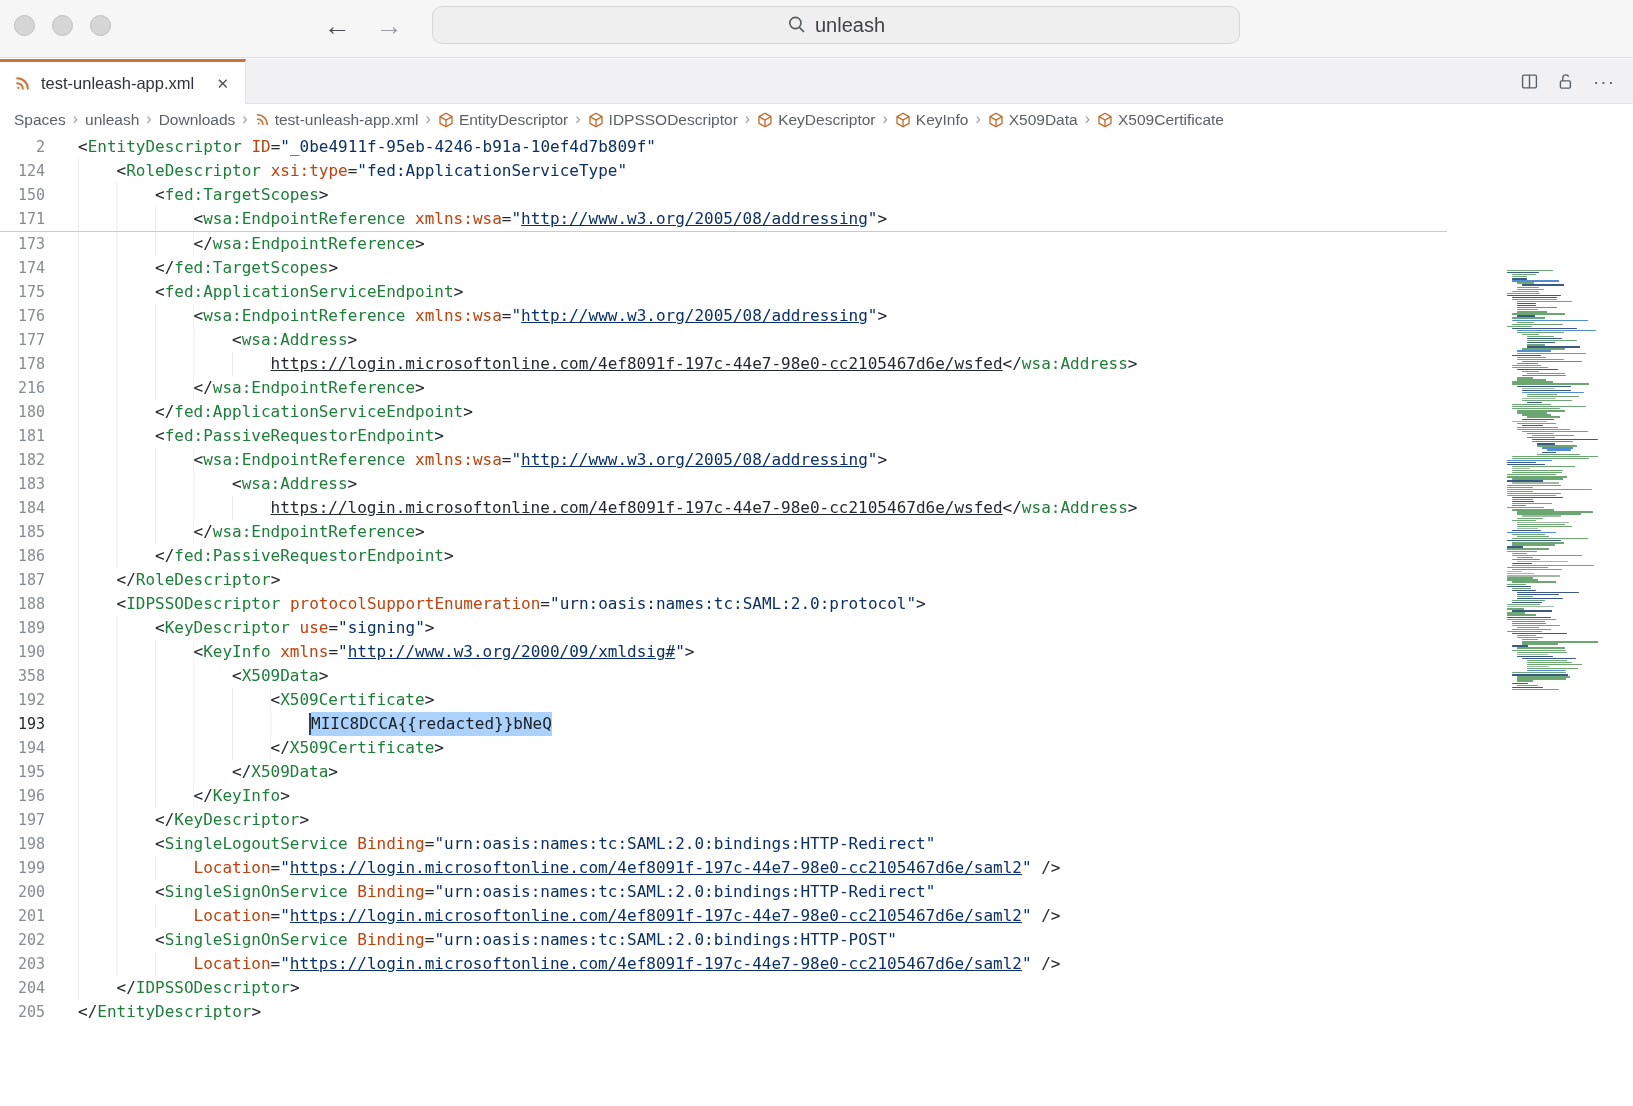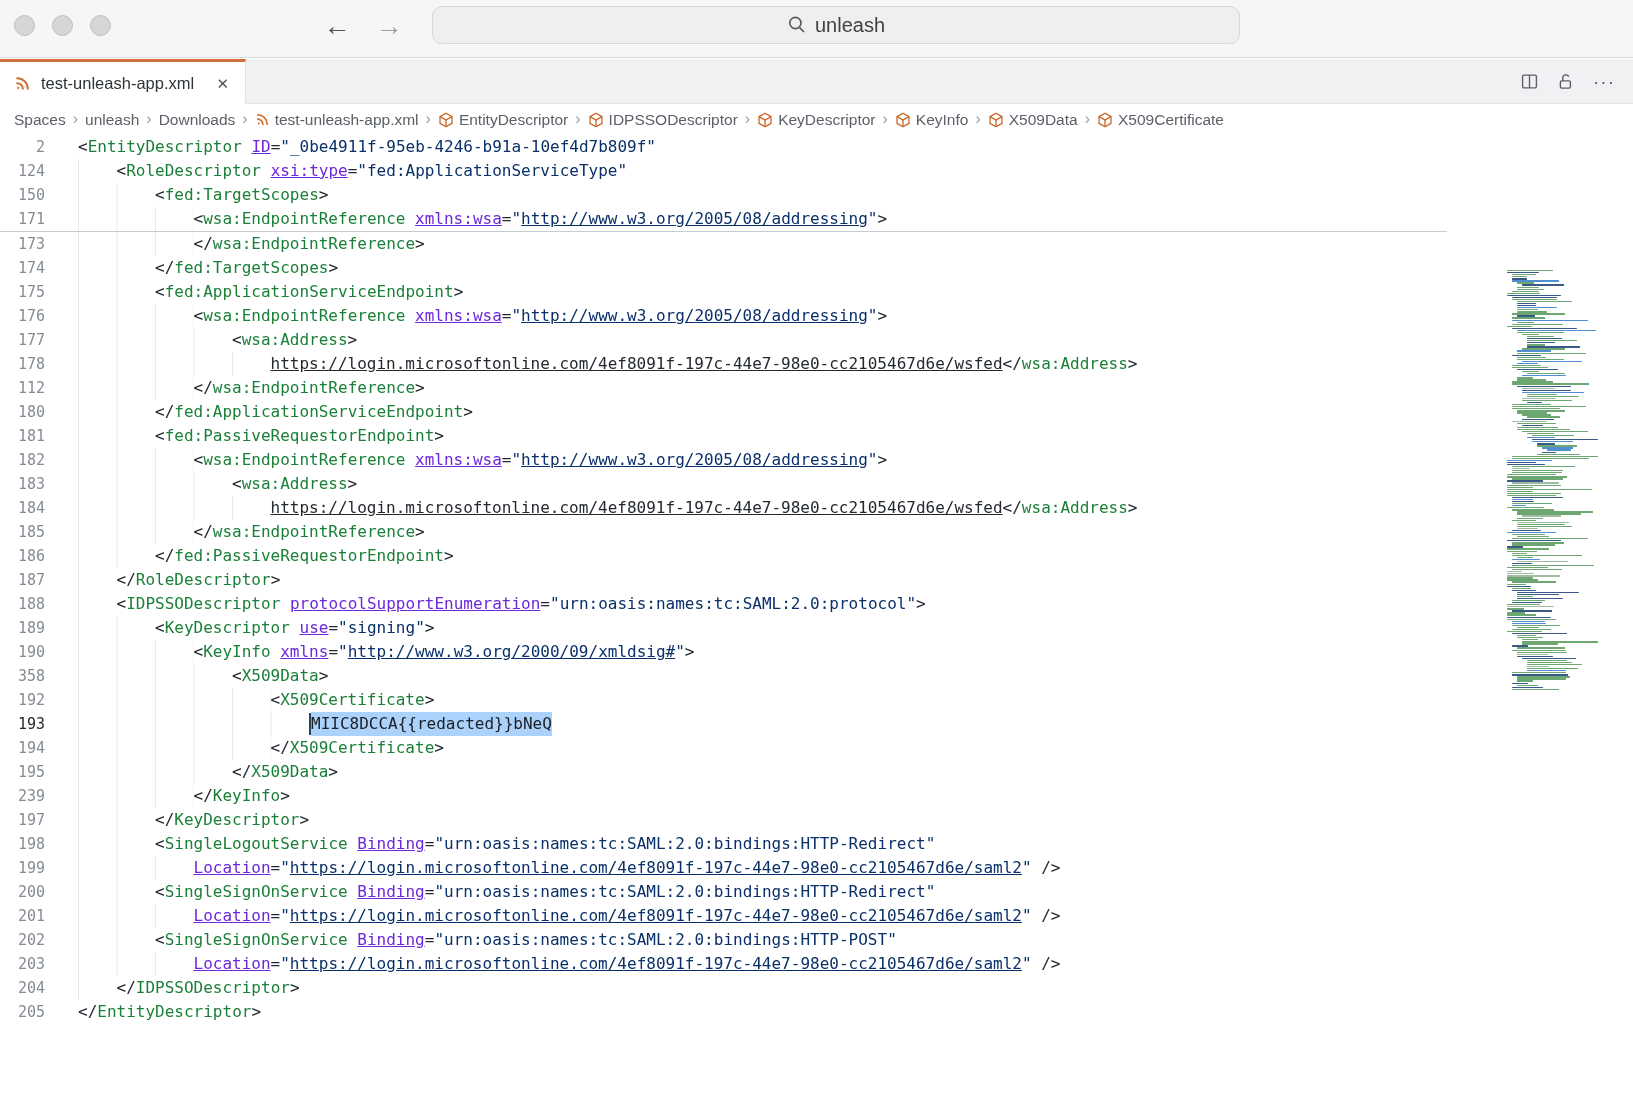--- a/index.html
+++ b/index.html
@@ -47,21 +47,21 @@
     font-family:"DejaVu Sans Mono", monospace; font-size:16px; white-space:pre; }
   .gutter { position:absolute; left:0; top:0; width:45px; text-align:right;
     color:#858c93; font-size:15px; }
   .gutter.active { color:#24292f; }
   .content { position:absolute; left:78px; top:0; display:flex; }
   .indent { display:inline-block; height:24px;
     background-image:linear-gradient(to right, #e9e9ea 1px, transparent 1px);
     background-size:38.5px 24px; }
   .tok-p { color:#24292f; }
   .tok-t { color:#1a7f37; }
-  .tok-a { color:#6d28d9;text-decoration:underline; }
+  .tok-a { color:#c2410c; }
   .tok-s { color:#0a3069; }
   .tok-sl { color:#0a3069; text-decoration:underline; }
   .tok-x { color:#24292f; }
   .tok-xl { color:#24292f; text-decoration:underline; }
   .tok-sel { color:#1b1f24; background:#abd2fb; }
   .cursor { width:2px; height:22px; margin-top:1px; background:#28415e; display:inline-block; }
   .sticky { position:absolute; left:0; top:0; width:1447px; background:#fff;
     border-bottom:1px solid #c8ccd0; z-index:3; }
   .scrolled { position:absolute; left:0; top:97px; width:1447px; }
 
@@ -235,38 +235,38 @@
         <div class="code-line"><span class="gutter">150</span><span class="content"><span class="indent" style="width: 77px;"></span><span class="tok-p">&lt;</span><span class="tok-t">fed:TargetScopes</span><span class="tok-p">&gt;</span></span></div>
         <div class="code-line"><span class="gutter">171</span><span class="content"><span class="indent" style="width: 115.5px;"></span><span class="tok-p">&lt;</span><span class="tok-t">wsa:EndpointReference</span><span class="tok-x"> </span><span class="tok-a">xmlns:wsa</span><span class="tok-p">=</span><span class="tok-s">"</span><span class="tok-sl">http://www.w3.org/2005/08/addressing</span><span class="tok-s">"</span><span class="tok-p">&gt;</span></span></div>
       </div>
     <div class="scrolled">
         <div class="code-line"><span class="gutter">173</span><span class="content"><span class="indent" style="width: 115.5px;"></span><span class="tok-p">&lt;/</span><span class="tok-t">wsa:EndpointReference</span><span class="tok-p">&gt;</span></span></div>
         <div class="code-line"><span class="gutter">174</span><span class="content"><span class="indent" style="width: 77px;"></span><span class="tok-p">&lt;/</span><span class="tok-t">fed:TargetScopes</span><span class="tok-p">&gt;</span></span></div>
         <div class="code-line"><span class="gutter">175</span><span class="content"><span class="indent" style="width: 77px;"></span><span class="tok-p">&lt;</span><span class="tok-t">fed:ApplicationServiceEndpoint</span><span class="tok-p">&gt;</span></span></div>
         <div class="code-line"><span class="gutter">176</span><span class="content"><span class="indent" style="width: 115.5px;"></span><span class="tok-p">&lt;</span><span class="tok-t">wsa:EndpointReference</span><span class="tok-x"> </span><span class="tok-a">xmlns:wsa</span><span class="tok-p">=</span><span class="tok-s">"</span><span class="tok-sl">http://www.w3.org/2005/08/addressing</span><span class="tok-s">"</span><span class="tok-p">&gt;</span></span></div>
         <div class="code-line"><span class="gutter">177</span><span class="content"><span class="indent" style="width: 154px;"></span><span class="tok-p">&lt;</span><span class="tok-t">wsa:Address</span><span class="tok-p">&gt;</span></span></div>
         <div class="code-line"><span class="gutter">178</span><span class="content"><span class="indent" style="width: 192.5px;"></span><span class="tok-xl">https://login.microsoftonline.com/4ef8091f-197c-44e7-98e0-cc2105467d6e/wsfed</span><span class="tok-p">&lt;/</span><span class="tok-t">wsa:Address</span><span class="tok-p">&gt;</span></span></div>
-        <div class="code-line"><span class="gutter">112</span><span class="content"><span class="indent" style="width: 115.5px;"></span><span class="tok-p">&lt;/</span><span class="tok-t">wsa:EndpointReference</span><span class="tok-p">&gt;</span></span></div>
+        <div class="code-line"><span class="gutter">216</span><span class="content"><span class="indent" style="width: 115.5px;"></span><span class="tok-p">&lt;/</span><span class="tok-t">wsa:EndpointReference</span><span class="tok-p">&gt;</span></span></div>
         <div class="code-line"><span class="gutter">180</span><span class="content"><span class="indent" style="width: 77px;"></span><span class="tok-p">&lt;/</span><span class="tok-t">fed:ApplicationServiceEndpoint</span><span class="tok-p">&gt;</span></span></div>
         <div class="code-line"><span class="gutter">181</span><span class="content"><span class="indent" style="width: 77px;"></span><span class="tok-p">&lt;</span><span class="tok-t">fed:PassiveRequestorEndpoint</span><span class="tok-p">&gt;</span></span></div>
         <div class="code-line"><span class="gutter">182</span><span class="content"><span class="indent" style="width: 115.5px;"></span><span class="tok-p">&lt;</span><span class="tok-t">wsa:EndpointReference</span><span class="tok-x"> </span><span class="tok-a">xmlns:wsa</span><span class="tok-p">=</span><span class="tok-s">"</span><span class="tok-sl">http://www.w3.org/2005/08/addressing</span><span class="tok-s">"</span><span class="tok-p">&gt;</span></span></div>
         <div class="code-line"><span class="gutter">183</span><span class="content"><span class="indent" style="width: 154px;"></span><span class="tok-p">&lt;</span><span class="tok-t">wsa:Address</span><span class="tok-p">&gt;</span></span></div>
         <div class="code-line"><span class="gutter">184</span><span class="content"><span class="indent" style="width: 192.5px;"></span><span class="tok-xl">https://login.microsoftonline.com/4ef8091f-197c-44e7-98e0-cc2105467d6e/wsfed</span><span class="tok-p">&lt;/</span><span class="tok-t">wsa:Address</span><span class="tok-p">&gt;</span></span></div>
         <div class="code-line"><span class="gutter">185</span><span class="content"><span class="indent" style="width: 115.5px;"></span><span class="tok-p">&lt;/</span><span class="tok-t">wsa:EndpointReference</span><span class="tok-p">&gt;</span></span></div>
         <div class="code-line"><span class="gutter">186</span><span class="content"><span class="indent" style="width: 77px;"></span><span class="tok-p">&lt;/</span><span class="tok-t">fed:PassiveRequestorEndpoint</span><span class="tok-p">&gt;</span></span></div>
         <div class="code-line"><span class="gutter">187</span><span class="content"><span class="indent" style="width: 38.5px;"></span><span class="tok-p">&lt;/</span><span class="tok-t">RoleDescriptor</span><span class="tok-p">&gt;</span></span></div>
         <div class="code-line"><span class="gutter">188</span><span class="content"><span class="indent" style="width: 38.5px;"></span><span class="tok-p">&lt;</span><span class="tok-t">IDPSSODescriptor</span><span class="tok-x"> </span><span class="tok-a">protocolSupportEnumeration</span><span class="tok-p">=</span><span class="tok-s">"urn:oasis:names:tc:SAML:2.0:protocol"</span><span class="tok-p">&gt;</span></span></div>
         <div class="code-line"><span class="gutter">189</span><span class="content"><span class="indent" style="width: 77px;"></span><span class="tok-p">&lt;</span><span class="tok-t">KeyDescriptor</span><span class="tok-x"> </span><span class="tok-a">use</span><span class="tok-p">=</span><span class="tok-s">"signing"</span><span class="tok-p">&gt;</span></span></div>
         <div class="code-line"><span class="gutter">190</span><span class="content"><span class="indent" style="width: 115.5px;"></span><span class="tok-p">&lt;</span><span class="tok-t">KeyInfo</span><span class="tok-x"> </span><span class="tok-a">xmlns</span><span class="tok-p">=</span><span class="tok-s">"</span><span class="tok-sl">http://www.w3.org/2000/09/xmldsig#</span><span class="tok-s">"</span><span class="tok-p">&gt;</span></span></div>
         <div class="code-line"><span class="gutter">358</span><span class="content"><span class="indent" style="width: 154px;"></span><span class="tok-p">&lt;</span><span class="tok-t">X509Data</span><span class="tok-p">&gt;</span></span></div>
         <div class="code-line"><span class="gutter">192</span><span class="content"><span class="indent" style="width: 192.5px;"></span><span class="tok-p">&lt;</span><span class="tok-t">X509Certificate</span><span class="tok-p">&gt;</span></span></div>
         <div class="code-line"><span class="gutter active">193</span><span class="content"><span class="indent" style="width: 231px;"></span><span class="cursor"></span><span class="tok-sel">MIIC8DCCA{{redacted}}bNeQ</span></span></div>
         <div class="code-line"><span class="gutter">194</span><span class="content"><span class="indent" style="width: 192.5px;"></span><span class="tok-p">&lt;/</span><span class="tok-t">X509Certificate</span><span class="tok-p">&gt;</span></span></div>
         <div class="code-line"><span class="gutter">195</span><span class="content"><span class="indent" style="width: 154px;"></span><span class="tok-p">&lt;/</span><span class="tok-t">X509Data</span><span class="tok-p">&gt;</span></span></div>
-        <div class="code-line"><span class="gutter">239</span><span class="content"><span class="indent" style="width: 115.5px;"></span><span class="tok-p">&lt;/</span><span class="tok-t">KeyInfo</span><span class="tok-p">&gt;</span></span></div>
+        <div class="code-line"><span class="gutter">196</span><span class="content"><span class="indent" style="width: 115.5px;"></span><span class="tok-p">&lt;/</span><span class="tok-t">KeyInfo</span><span class="tok-p">&gt;</span></span></div>
         <div class="code-line"><span class="gutter">197</span><span class="content"><span class="indent" style="width: 77px;"></span><span class="tok-p">&lt;/</span><span class="tok-t">KeyDescriptor</span><span class="tok-p">&gt;</span></span></div>
         <div class="code-line"><span class="gutter">198</span><span class="content"><span class="indent" style="width: 77px;"></span><span class="tok-p">&lt;</span><span class="tok-t">SingleLogoutService</span><span class="tok-x"> </span><span class="tok-a">Binding</span><span class="tok-p">=</span><span class="tok-s">"urn:oasis:names:tc:SAML:2.0:bindings:HTTP-Redirect"</span></span></div>
         <div class="code-line"><span class="gutter">199</span><span class="content"><span class="indent" style="width: 115.5px;"></span><span class="tok-a">Location</span><span class="tok-p">=</span><span class="tok-s">"</span><span class="tok-sl">https://login.microsoftonline.com/4ef8091f-197c-44e7-98e0-cc2105467d6e/saml2</span><span class="tok-s">"</span><span class="tok-x"> </span><span class="tok-p">/&gt;</span></span></div>
         <div class="code-line"><span class="gutter">200</span><span class="content"><span class="indent" style="width: 77px;"></span><span class="tok-p">&lt;</span><span class="tok-t">SingleSignOnService</span><span class="tok-x"> </span><span class="tok-a">Binding</span><span class="tok-p">=</span><span class="tok-s">"urn:oasis:names:tc:SAML:2.0:bindings:HTTP-Redirect"</span></span></div>
         <div class="code-line"><span class="gutter">201</span><span class="content"><span class="indent" style="width: 115.5px;"></span><span class="tok-a">Location</span><span class="tok-p">=</span><span class="tok-s">"</span><span class="tok-sl">https://login.microsoftonline.com/4ef8091f-197c-44e7-98e0-cc2105467d6e/saml2</span><span class="tok-s">"</span><span class="tok-x"> </span><span class="tok-p">/&gt;</span></span></div>
         <div class="code-line"><span class="gutter">202</span><span class="content"><span class="indent" style="width: 77px;"></span><span class="tok-p">&lt;</span><span class="tok-t">SingleSignOnService</span><span class="tok-x"> </span><span class="tok-a">Binding</span><span class="tok-p">=</span><span class="tok-s">"urn:oasis:names:tc:SAML:2.0:bindings:HTTP-POST"</span></span></div>
         <div class="code-line"><span class="gutter">203</span><span class="content"><span class="indent" style="width: 115.5px;"></span><span class="tok-a">Location</span><span class="tok-p">=</span><span class="tok-s">"</span><span class="tok-sl">https://login.microsoftonline.com/4ef8091f-197c-44e7-98e0-cc2105467d6e/saml2</span><span class="tok-s">"</span><span class="tok-x"> </span><span class="tok-p">/&gt;</span></span></div>
         <div class="code-line"><span class="gutter">204</span><span class="content"><span class="indent" style="width: 38.5px;"></span><span class="tok-p">&lt;/</span><span class="tok-t">IDPSSODescriptor</span><span class="tok-p">&gt;</span></span></div>
         <div class="code-line"><span class="gutter">205</span><span class="content"><span class="tok-p">&lt;/</span><span class="tok-t">EntityDescriptor</span><span class="tok-p">&gt;</span></span></div>
       </div>

